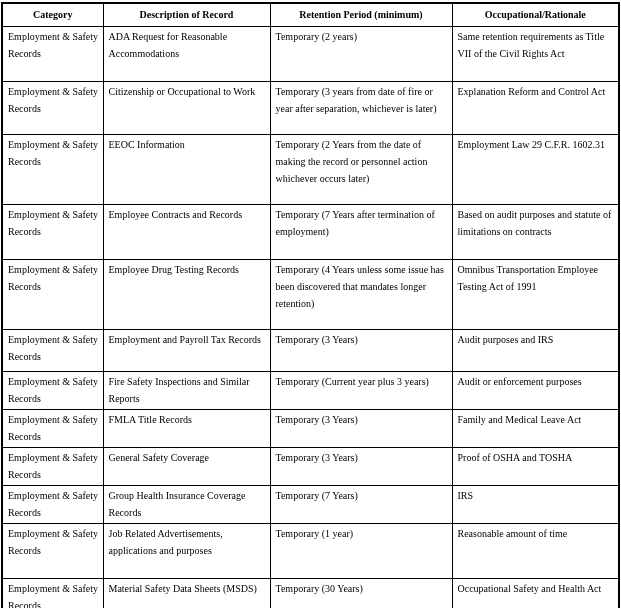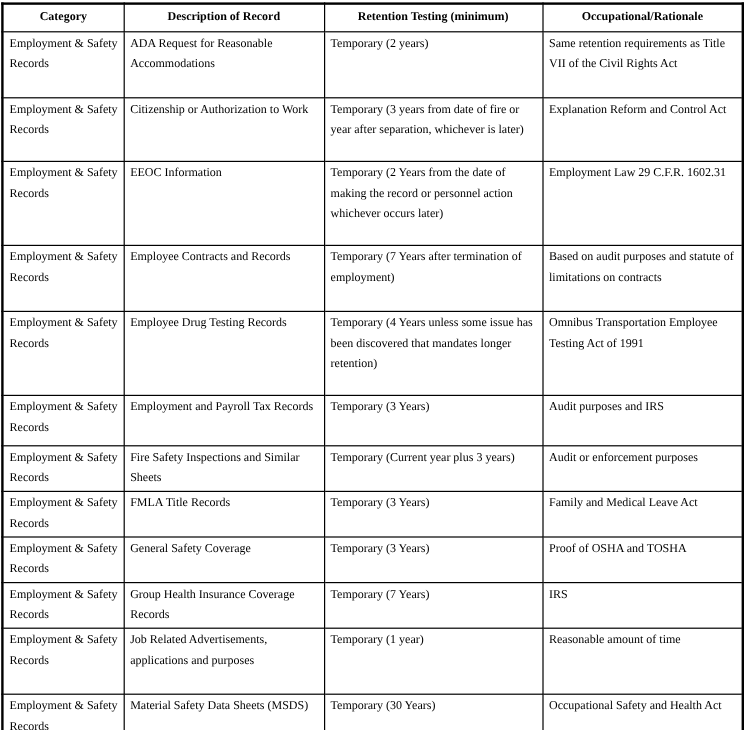--- a/index.html
+++ b/index.html
@@ -69,34 +69,34 @@
     <colgroup>
       <col class="c1">
       <col class="c2">
       <col class="c3">
       <col class="c4">
     </colgroup>
     <thead>
       <tr>
         <th>Category</th>
         <th>Description of Record</th>
-        <th>Retention Testing (minimum)</th>
+        <th>Retention Period (minimum)</th>
         <th>Occupational/Rationale</th>
       </tr>
     </thead>
     <tbody>
         <tr>
     <td>Employment &amp; Safety Records</td>
     <td>ADA Request for Reasonable Accommodations</td>
     <td>Temporary (2 years)</td>
     <td>Same retention requirements as Title VII of the Civil Rights Act</td>
   </tr>
         <tr>
     <td>Employment &amp; Safety Records</td>
-    <td>Citizenship or Authorization to Work</td>
+    <td>Citizenship or Occupational to Work</td>
     <td>Temporary (3 years from date of fire or year after separation, whichever is later)</td>
     <td>Explanation Reform and Control Act</td>
   </tr>
         <tr>
     <td>Employment &amp; Safety Records</td>
     <td>EEOC Information</td>
     <td>Temporary (2 Years from the date of making the record or personnel action whichever occurs later)</td>
     <td>Employment Law 29 C.F.R. 1602.31</td>
   </tr>
         <tr>
@@ -112,21 +112,21 @@
     <td>Omnibus Transportation Employee Testing Act of 1991</td>
   </tr>
         <tr>
     <td>Employment &amp; Safety Records</td>
     <td>Employment and Payroll Tax Records</td>
     <td>Temporary (3 Years)</td>
     <td>Audit purposes and IRS</td>
   </tr>
         <tr>
     <td>Employment &amp; Safety Records</td>
-    <td>Fire Safety Inspections and Similar Sheets</td>
+    <td>Fire Safety Inspections and Similar Reports</td>
     <td>Temporary (Current year plus 3 years)</td>
     <td>Audit or enforcement purposes</td>
   </tr>
         <tr>
     <td>Employment &amp; Safety Records</td>
     <td>FMLA Title Records</td>
     <td>Temporary (3 Years)</td>
     <td>Family and Medical Leave Act</td>
   </tr>
         <tr>

